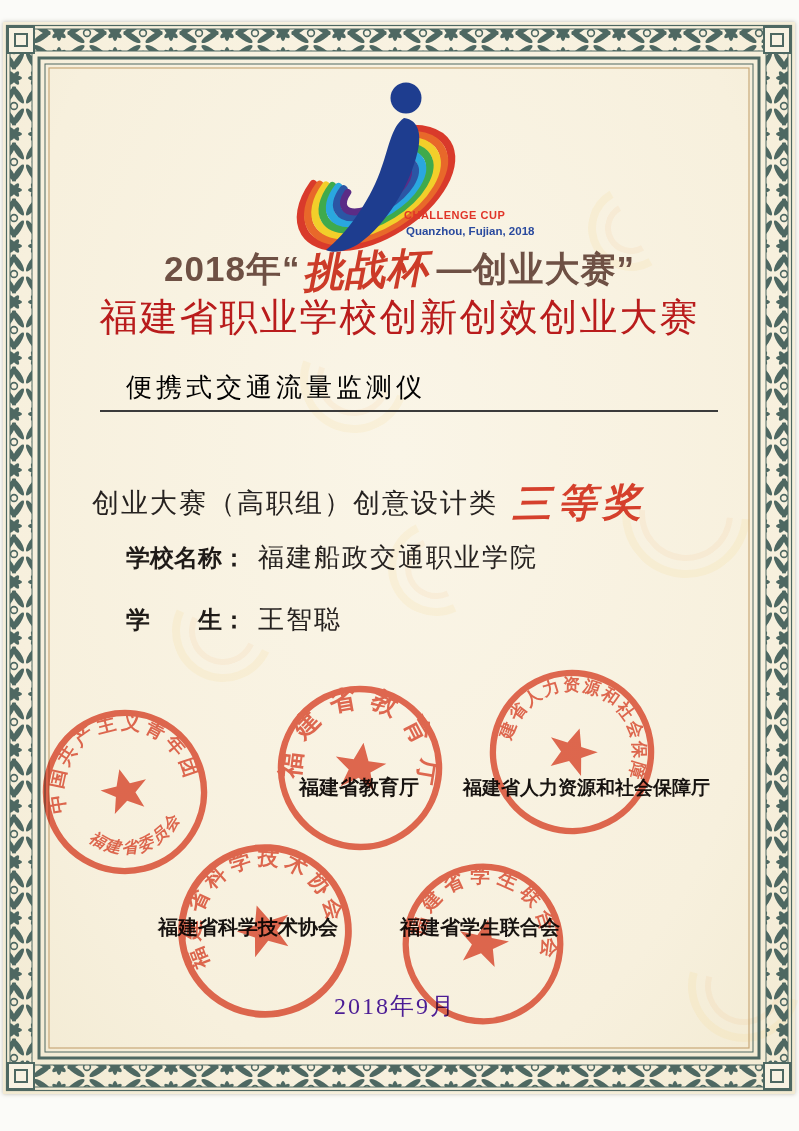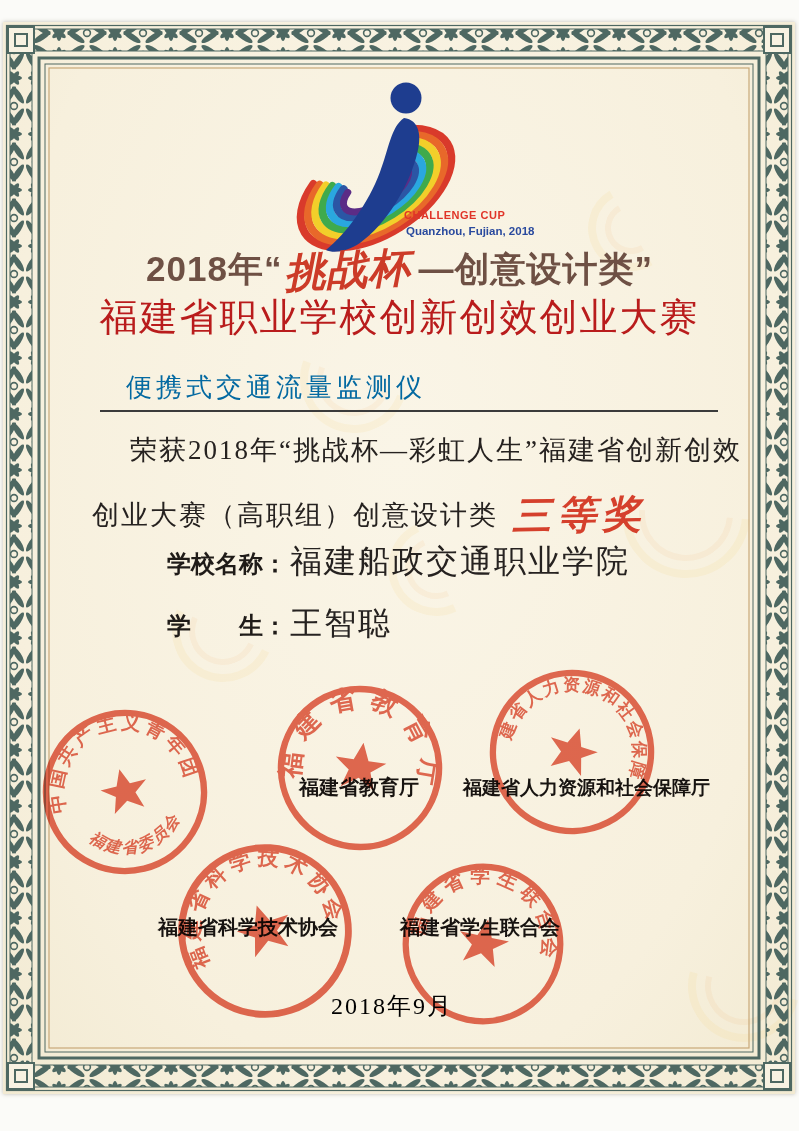--- a/index.html
+++ b/index.html
@@ -36,39 +36,39 @@
     color:#6e5044;letter-spacing:1px;}
   .brush{display:inline-block;color:#cc3b28;font-family:"DejaVu Serif",serif;
     font-style:italic;font-weight:bold;font-size:41px;transform:rotate(-3deg);
     margin:0 8px 0 2px;line-height:1;vertical-align:-3px;}
   .title2{position:absolute;left:0;top:292px;width:100%;text-align:center;
     font-family:"Liberation Sans",sans-serif;font-weight:normal;font-size:38px;
     color:#b91c1c;letter-spacing:2px;}
   
   .project{position:absolute;left:100px;top:370px;width:592px;height:40px;
     border-bottom:2px solid #3b3b3b;font-size:26px;letter-spacing:4px;
-    padding-left:26px;color:#0369a1;}
+    padding-left:26px;color:#000000;}
   
   .para1{position:absolute;left:130px;top:432px;font-size:27px;letter-spacing:2px;color:#262220;}
-  .para2{position:absolute;left:92px;top:488px;font-size:27px;letter-spacing:2px;color:#262220;font-family:Liberation Mono, monospace;}
+  .para2{position:absolute;left:92px;top:476px;font-size:27px;letter-spacing:2px;color:#262220;font-family:Liberation Mono, monospace;}
   .award{display:inline-block;color:#d5402c;font-size:39px;font-weight:bold;
     font-style:italic;letter-spacing:6px;margin-left:14px;vertical-align:-4px;transform:rotate(-1deg);}
   
   .row{position:absolute;left:126px;white-space:nowrap;}
-  .row .lab{font-family:"Liberation Sans",sans-serif;font-weight:bold;font-size:24px;color:#1f1b18;margin-left:41px;}
-  .row .val{font-size:32px;letter-spacing:2px;margin-left:3px;color:#262220;}
+  .row .lab{font-family:"Liberation Sans",sans-serif;font-weight:bold;font-size:24px;color:#1f1b18;}
+  .row .val{font-size:26px;letter-spacing:2px;margin-left:12px;color:#262220;}
   
   .stamp{position:absolute;mix-blend-mode:multiply;opacity:.84;z-index:5;}
   .sr{fill:none;stroke:#df4f38;stroke-width:6.5;}
   .sf{fill:#df4f38;}
   .st{fill:#df4f38;font-weight:bold;font-family:"Liberation Serif",serif;}
   .slabel{position:absolute;z-index:4;font-family:"Liberation Sans",sans-serif;
     font-weight:bold;color:#171310;white-space:nowrap;}
-  .date{position:absolute;left:312px;top:990px;width:160px;text-align:center;
-    font-size:24px;letter-spacing:2px;color:#000000;}
+  .date{position:absolute;left:296px;top:990px;width:160px;text-align:right;
+    font-size:24px;letter-spacing:2px;color:#4c1d95;}
 </style>
 </head>
 <body>
 
 <div class="page">
 
   <svg class="frame-svg" width="792" height="1072">
     <defs>
       <g id="motifH" fill="#4e6862" stroke="none">
         <circle cx="28" cy="11" r="3.4" fill="none" stroke="#4e6862" stroke-width="1.6"></circle>
@@ -154,26 +154,25 @@
       <ellipse rx="37" ry="16" stroke="#5b2c86" stroke-width="7" pathLength="100" stroke-dasharray="72 28" stroke-dashoffset="12.5"></ellipse>
     </g>
     <g fill="#1e3d8f">
       <circle cx="118" cy="22" r="15.5"></circle>
       <path d="M 116,42 C 131,44 135,59 128,82 C 119,113 99,147 72,167 C 60,175 46,178 38,174 C 58,158 80,128 92,96 C 101,72 103,51 116,42 Z"></path>
     </g>
   </svg>
   <div class="brand">CHALLENGE CUP</div>
   <div class="brandsub">Quanzhou, Fujian, 2018</div>
 
-  <div class="title1"><span>2018年“</span><span class="brush">挑战杯</span><span>—创意设计类”</span></div>
+  <div class="title1"><span>2018年“</span><span class="brush">挑战杯</span><span>—创业大赛”</span></div>
   <div class="title2">福建省职业学校创新创效创业大赛</div>
 
   <div class="project"><span>便携式交通流量监测仪</span></div>
 
-  <div class="para1">荣获2018年“挑战杯—彩虹人生”福建省创新创效</div>
   <div class="para2"><span>创业大赛（高职组）创意设计类</span><span class="award">三等奖</span></div>
 
   <div class="row" style="top:540px">
     <span class="lab">学校名称：</span><span class="val">福建船政交通职业学院</span>
   </div>
   <div class="row" style="top:602px">
     <span class="lab">学　　生：</span><span class="val">王智聪</span>
   </div>
 
   <div class="slabel" style="left:299px;top:774px;font-size:20px">福建省教育厅</div>

